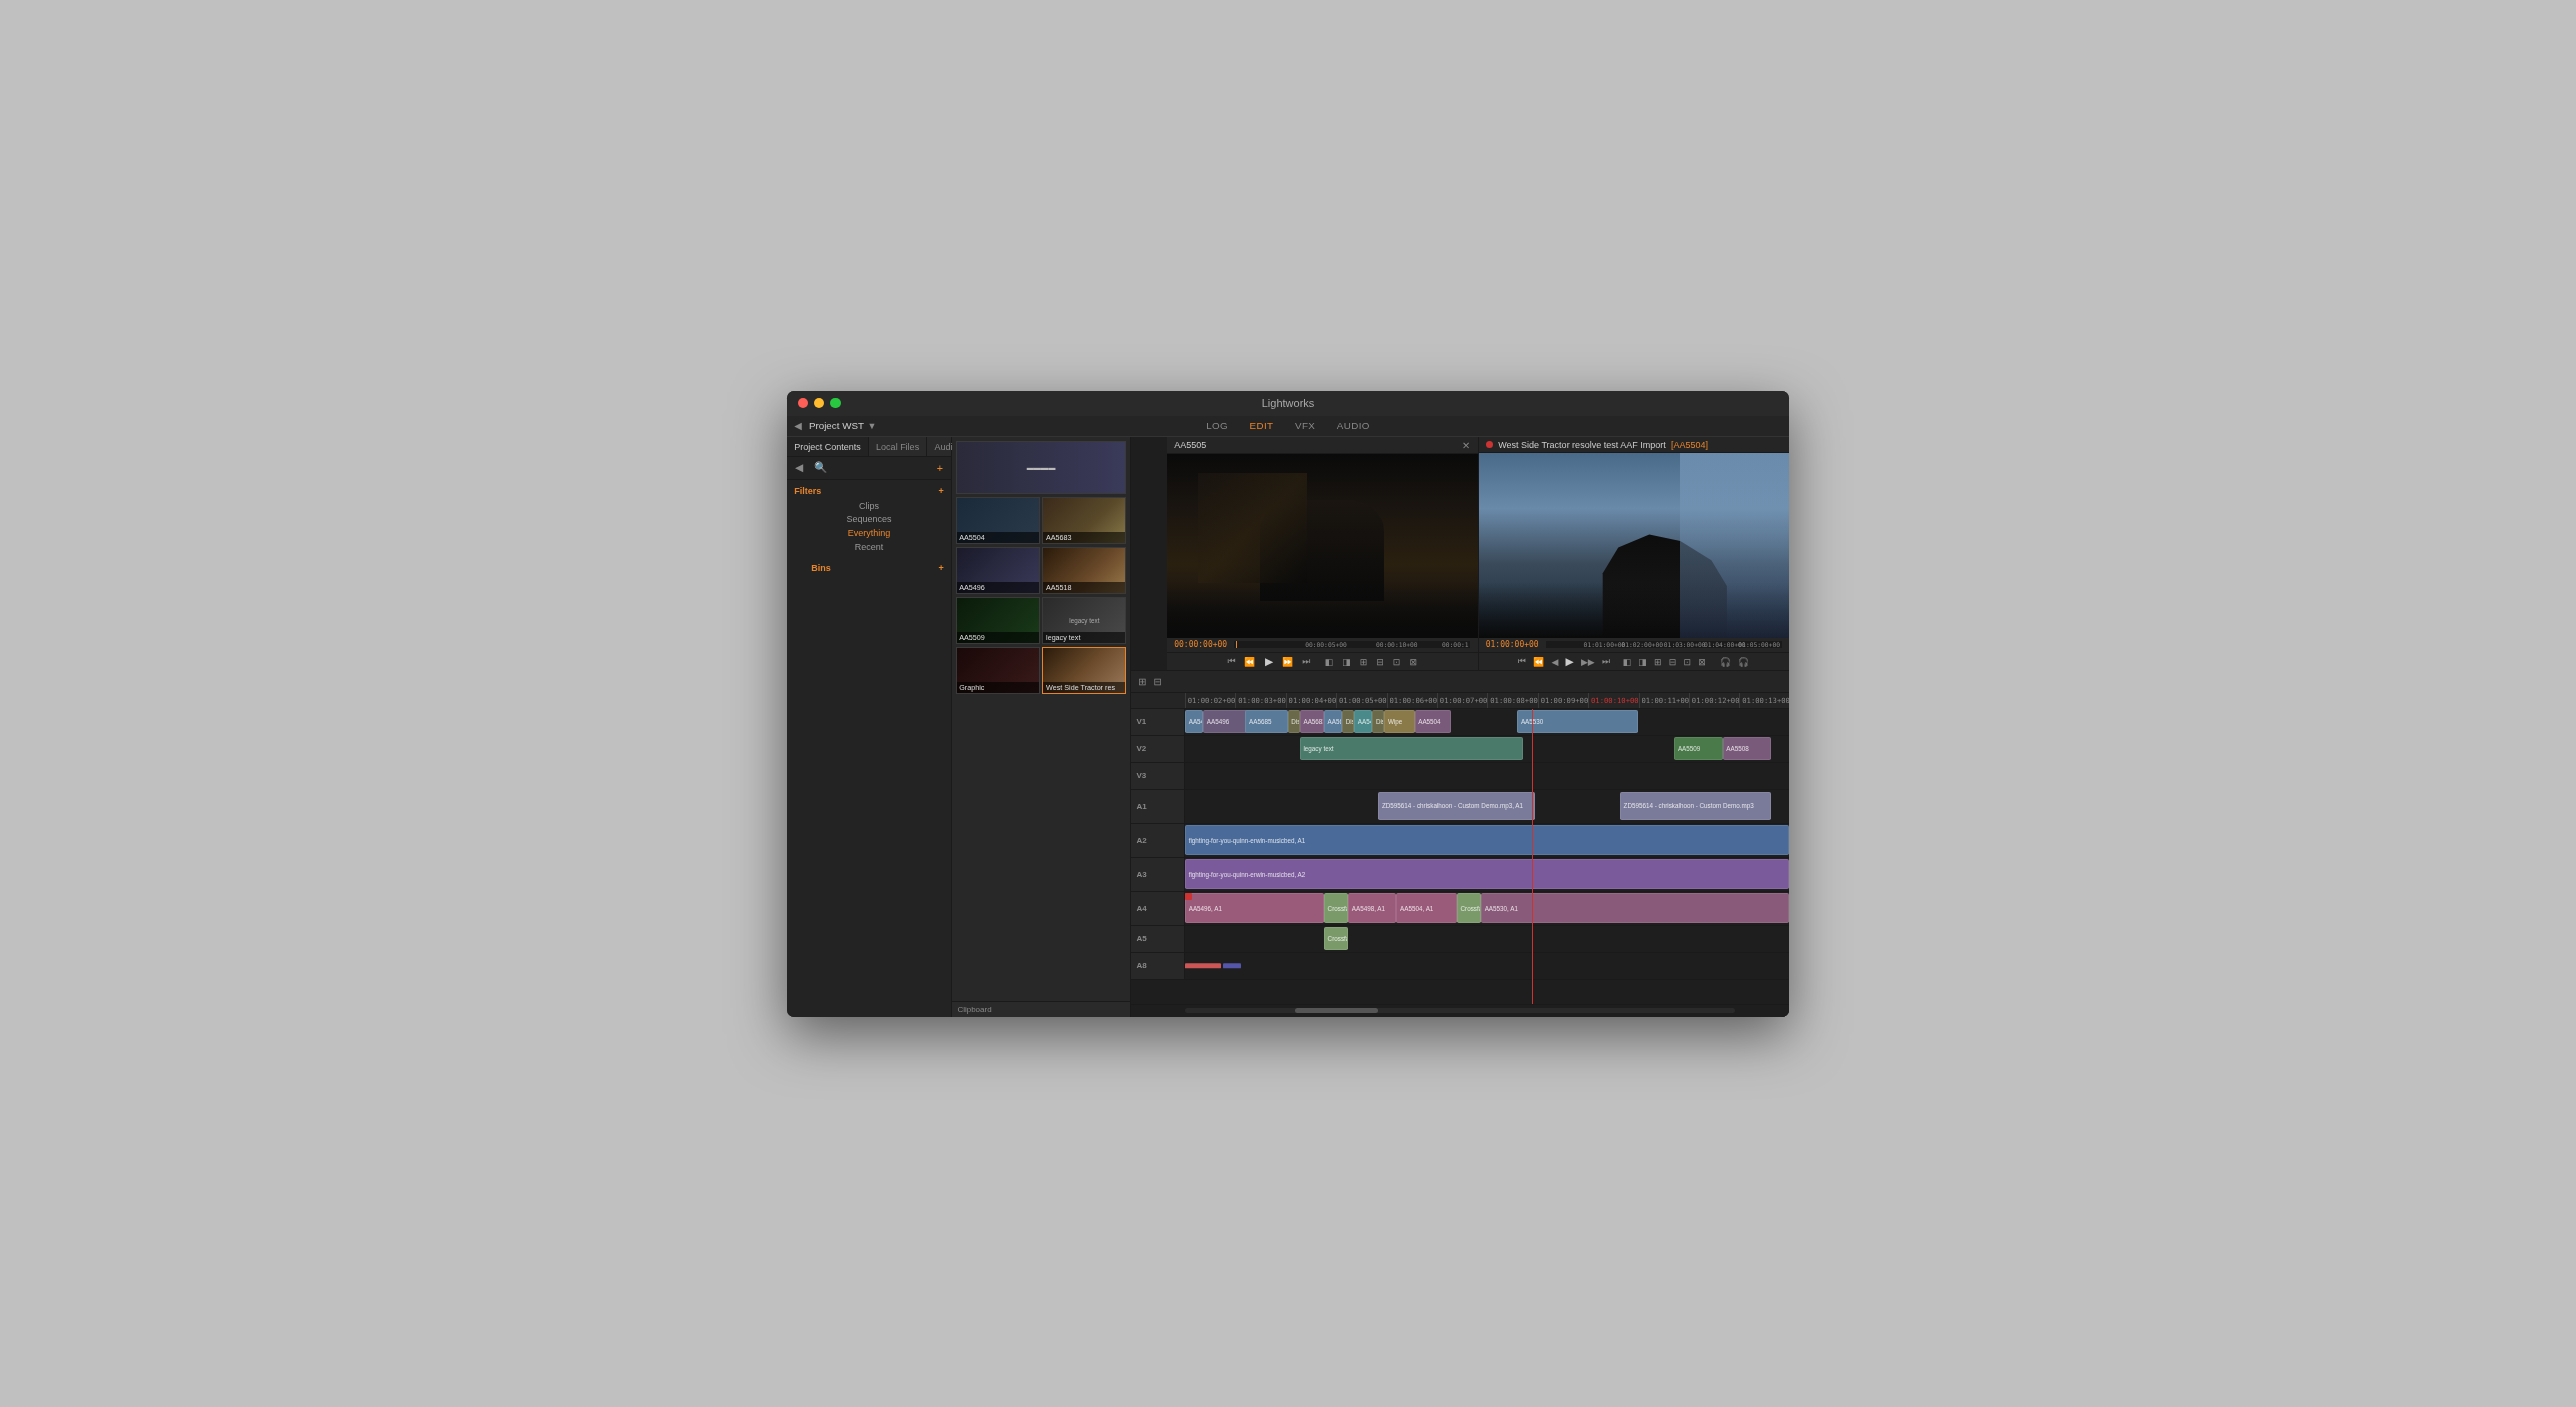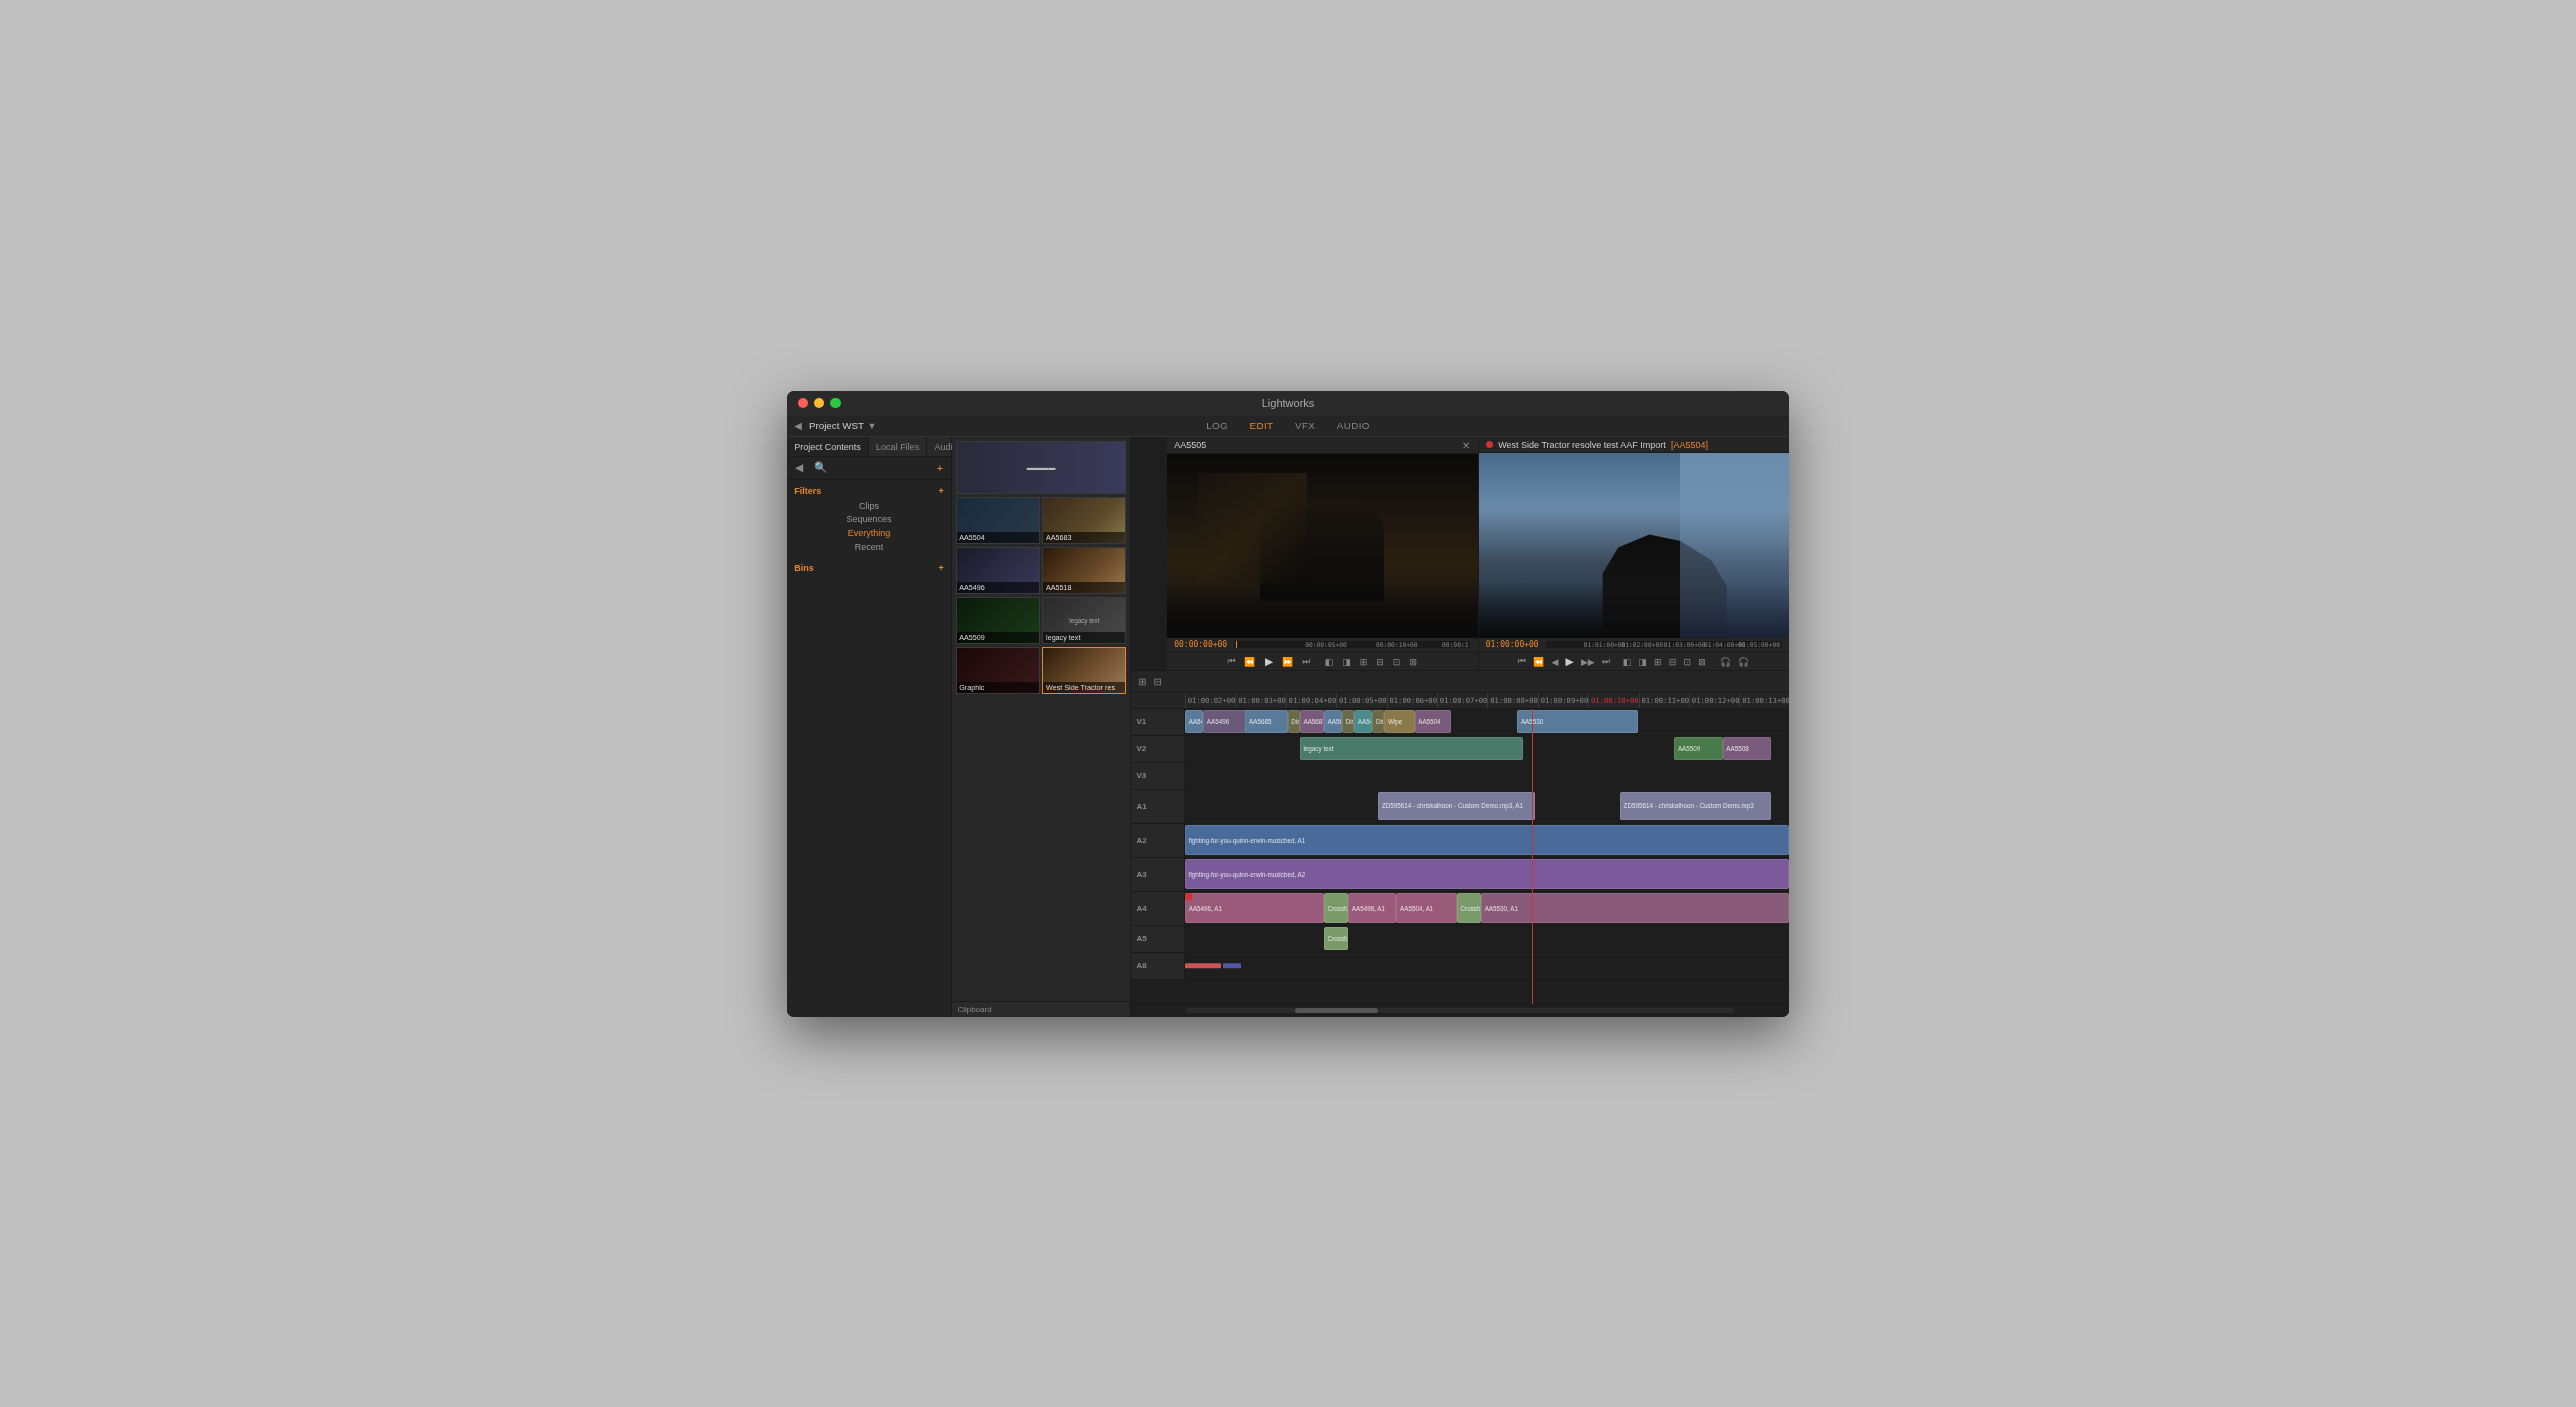--- a/index.html
+++ b/index.html
@@ -158,20 +158,21 @@
       padding: 1.8px 3.6px;
       color: #999;
       font-size: 9px;
       cursor: pointer;
     }
     .filter-item.active {
       color: #e8842a;
     }
     .bins-section {
       padding: 3.6px 7.2px;
+      margin-left: 17px;
     }
     .bins-header {
       display: flex;
       justify-content: space-between;
       align-items: center;
       color: #e8842a;
       font-size: 9px;
       font-weight: 600;
       padding: 2.7px 0;
     }

